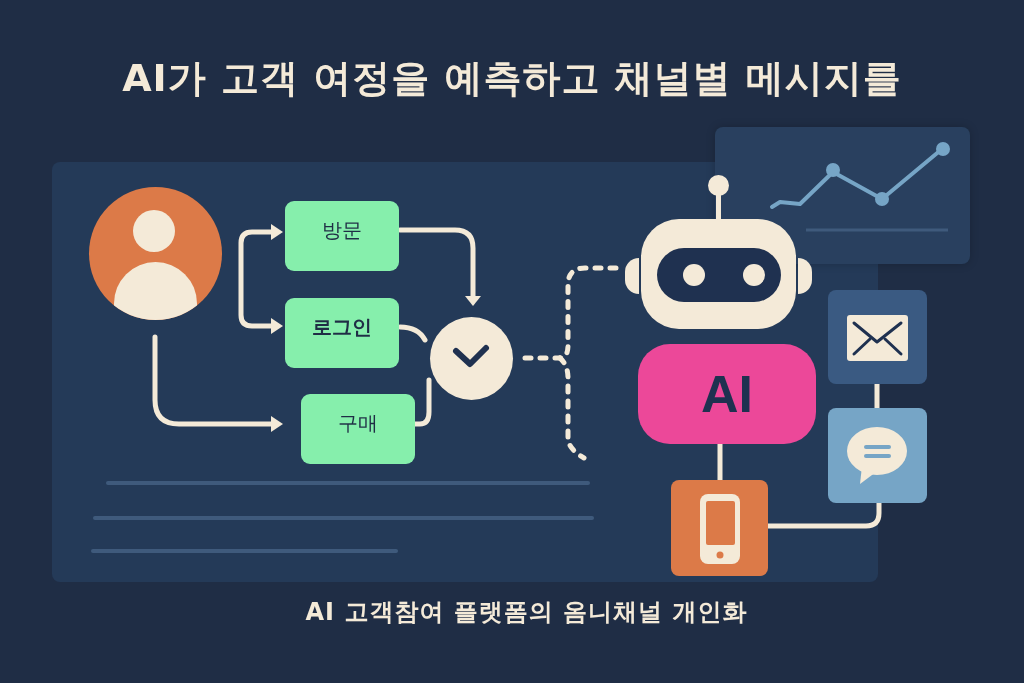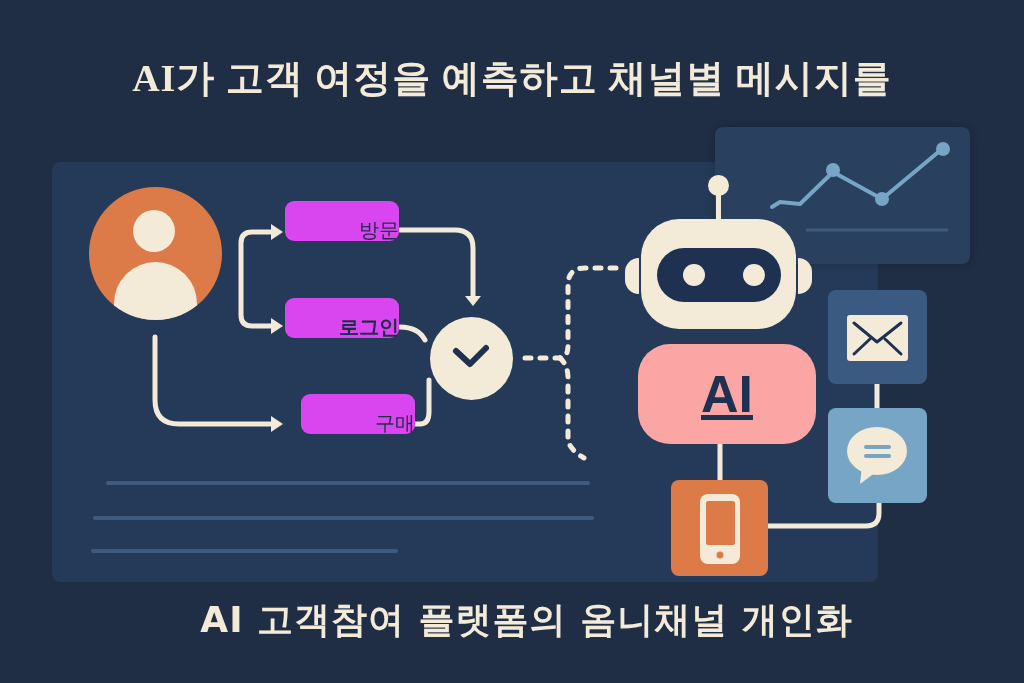--- a/index.html
+++ b/index.html
@@ -7,52 +7,51 @@
       width: 1024px; height: 683px; overflow: hidden;
       background: #1f2d45;
       font-family: "DejaVu Sans", "Liberation Sans", sans-serif;
       position: relative;
     }
     .title {
       position: absolute; left: 0; right: 0; top: 50px;
       text-align: center; color: #f4ead8;
       font-size: 38px; font-weight: bold; line-height: 56px;
       letter-spacing: 1px;
-      font-family: Liberation Serif, serif;
     }
     .main-panel {
       position: absolute; left: 52px; top: 162px; width: 826px; height: 420px;
       background: #243a58; border-radius: 8px;
     }
     .chart-panel {
       position: absolute; left: 715px; top: 127px; width: 255px; height: 137px;
       background: #29405f; border-radius: 8px;
       box-shadow: 0 0 10px rgba(0,0,0,0.2);
     }
     .subtitle {
       position: absolute; left: 0; right: 0; top: 596px;
       text-align: center; color: #f4ead8;
-      font-size: 36px; font-weight: bold; letter-spacing: 1px; margin-left: 29px;
+      font-size: 24px; font-weight: bold; letter-spacing: 1px; margin-left: 29px;
     }
     .avatar {
       position: absolute; left: 89px; top: 187px; width: 133px; height: 133px;
       border-radius: 50%; background: #dc7a48; overflow: hidden;
     }
     .avatar .head {
       position: absolute; left: 44px; top: 23px; width: 42px; height: 42px;
       border-radius: 50%; background: #f4ead8;
     }
     .avatar .body {
       position: absolute; left: 25px; top: 75px; width: 83px; height: 90px;
       border-radius: 42px 42px 0 0; background: #f4ead8;
     }
     .step {
-      position: absolute; width: 114px; height: 40px;
-      background: #d946ef; border-radius: 9px;
-      color: #1f2d45; font-size: 20px; text-align: right; line-height: 58px;
+      position: absolute; width: 114px; height: 70px;
+      background: #86efac; border-radius: 9px;
+      color: #1f2d45; font-size: 20px; text-align: center; line-height: 58px;
     }
     .check-node {
       position: absolute; left: 430px; top: 317px; width: 83px; height: 83px;
       border-radius: 50%; background: #f4ead8;
     }
     .robot-head {
       position: absolute; left: 641px; top: 219px; width: 155px; height: 110px;
       background: #f4ead8; border-radius: 38px;
     }
     .robot-visor {
@@ -69,25 +68,24 @@
     }
     .antenna-stick {
       position: absolute; left: 716px; top: 190px; width: 5px; height: 30px; background: #f4ead8;
     }
     .antenna-ball {
       position: absolute; left: 708px; top: 175px; width: 21px; height: 21px;
       border-radius: 50%; background: #f4ead8;
     }
     .robot-body {
       position: absolute; left: 638px; top: 344px; width: 178px; height: 100px;
-      background: #fca5a5; border-radius: 32px;
+      background: #ec4899; border-radius: 32px;
       color: #1f3150; font-size: 52px; font-weight: bold;
       text-align: center; line-height: 100px;
       font-family: "Liberation Sans", sans-serif;
-      text-decoration: underline;
     }
     .channel {
       position: absolute; border-radius: 8px;
     }
     .channel.email { left: 828px; top: 290px; width: 99px; height: 94px; background: #3a5a82; }
     .channel.chat  { left: 828px; top: 408px; width: 99px; height: 95px; background: #76a5c6; }
     .channel.sms   { left: 671px; top: 480px; width: 97px; height: 96px; background: #dc7a48; }
     svg.overlay { position: absolute; left: 0; top: 0; }
   </style>
 </head>

